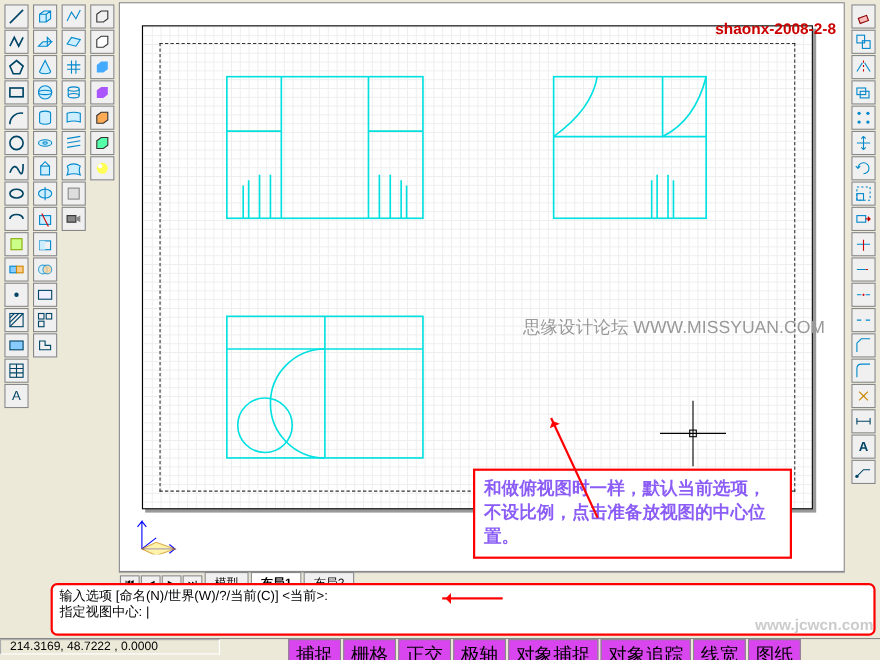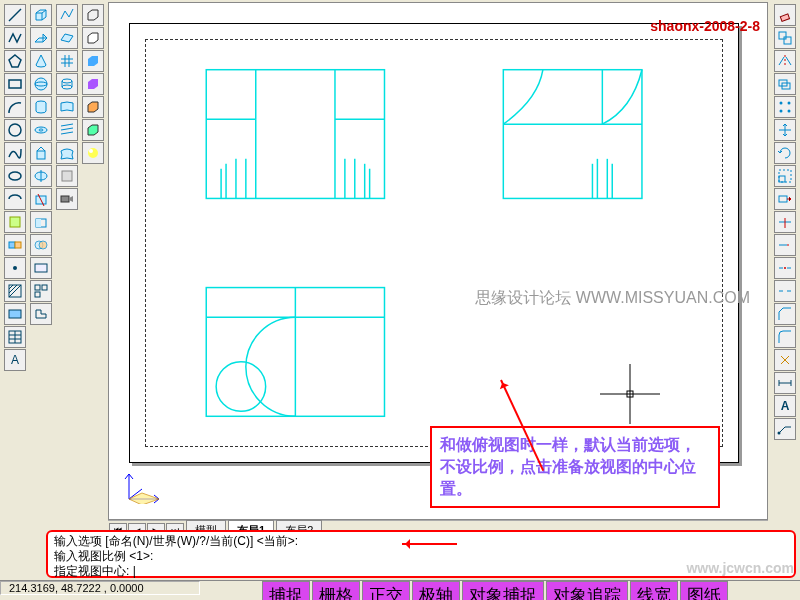--- a/index.html
+++ b/index.html
@@ -475,21 +475,20 @@
   <div class="tab-btn">◀</div>
   <div class="tab-btn">▶</div>
   <div class="tab-btn">⏭</div>
   <div class="tab">模型</div>
   <div class="tab active">布局1</div>
   <div class="tab">布局2</div>
 </div>
 
 <div class="command-area">
   <div>输入选项 [命名(N)/世界(W)/?/当前(C)] &lt;当前&gt;:</div>
-  <div>输入视图比例 &lt;1&gt;:</div>
   <div class="cursor-line">指定视图中心: </div>
 </div>
 
 <div class="statusbar">
   <div class="coords">214.3169, 48.7222 , 0.0000</div>
   <div style="flex:0 0 60px"></div>
   <div class="status-btn">捕捉</div>
   <div class="status-btn">栅格</div>
   <div class="status-btn">正交</div>
   <div class="status-btn">极轴</div>

